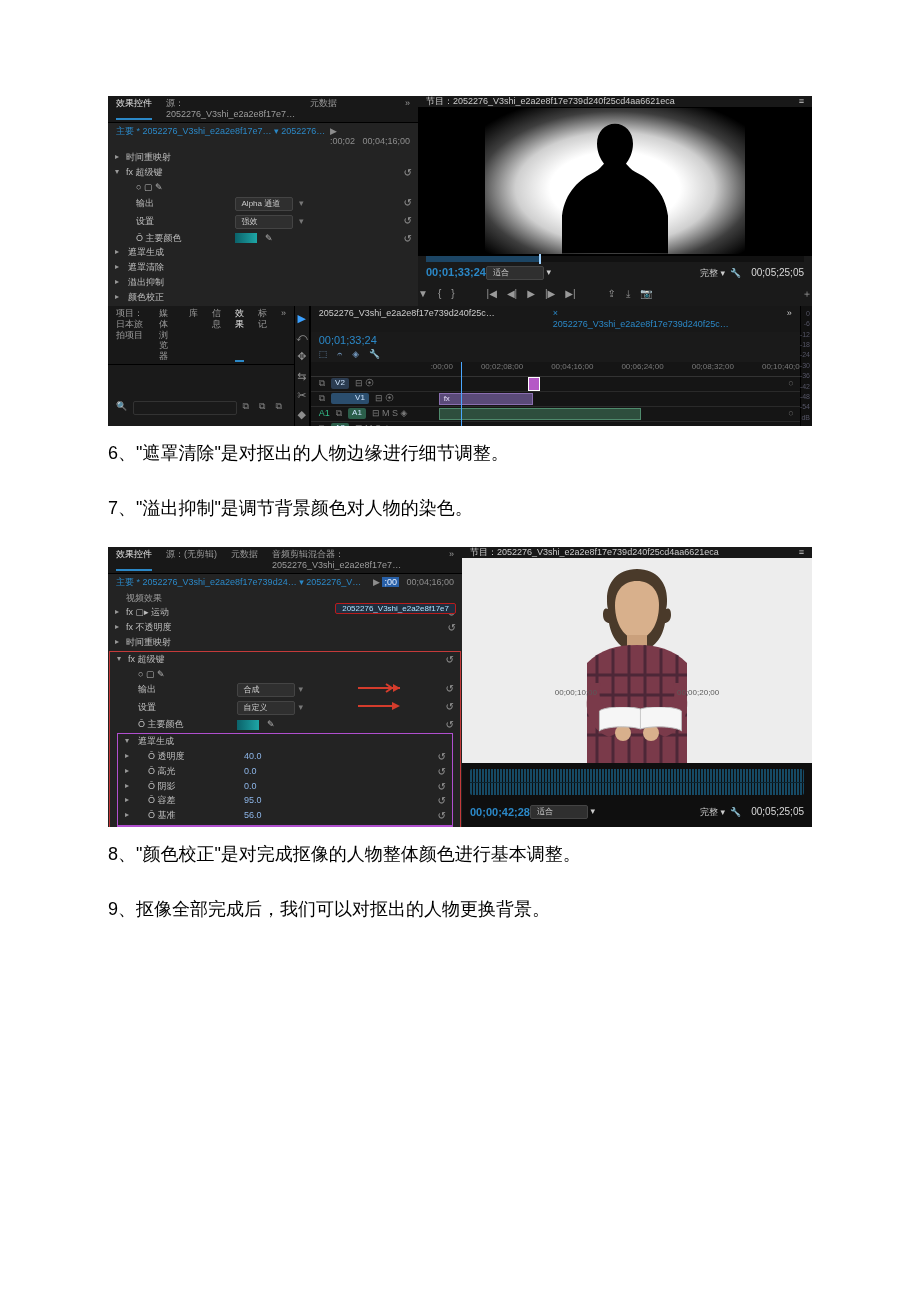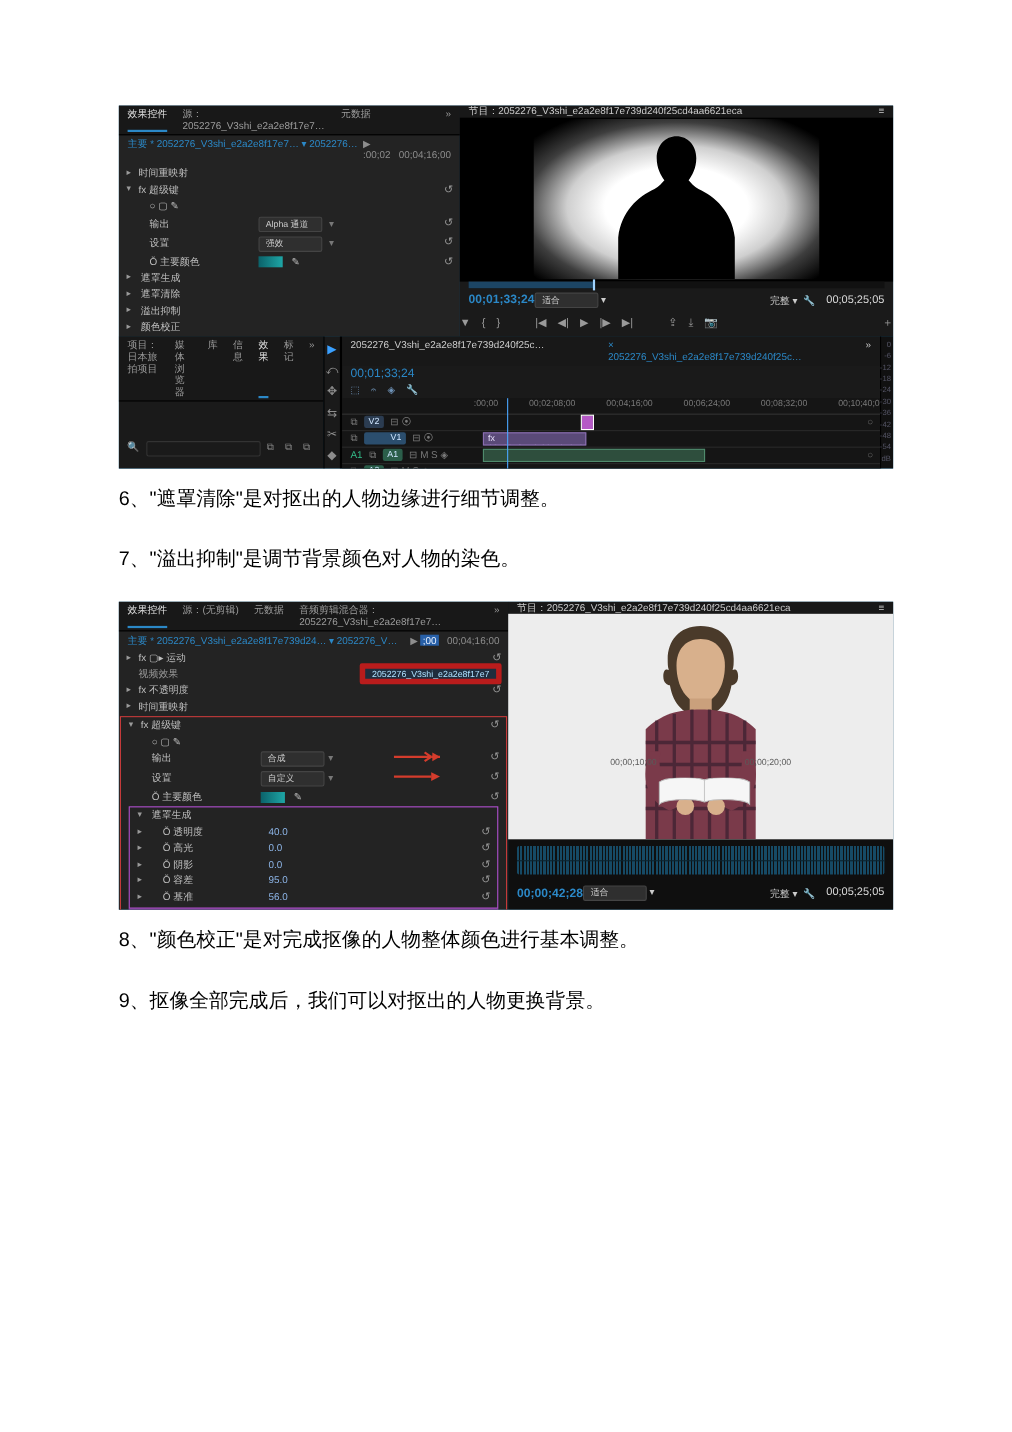--- a/index.html
+++ b/index.html
@@ -194,21 +194,21 @@
       repeating-linear-gradient(90deg, #195e82 0 2px, transparent 2px 3px);
     position:relative; border-radius:2px;
     opacity:.75;
   }
   .wf::before{
     content:""; position:absolute; left:0; top:50%; right:0; height:1px;
     background:#0c2c3c;
   }
   .chip{
     position:absolute; top:2px; right:6px;
-    display:inline-block; background:#202d3d; border:5px solid #b91c1c;
+    display:inline-block; background:#202d3d; border:1px solid #b91c1c;
     color:#aee1ff; font-size:8px; padding:0 6px; border-radius:2px;
   }
 </style>
 </head>
 <body>
 
 <div class="page-wrap">
 
 <div class="app">
 
@@ -436,22 +436,22 @@
         <span class="tab" style="max-width:130px; overflow:hidden; text-overflow:ellipsis;">音频剪辑混合器：2052276_V3shi_e2a2e8f17e739d240f25cd4aa66</span>
         <span class="more">»</span>
       </div>
 
       <div style="padding:3px 8px; display:flex; justify-content:space-between; position:relative;">
         <span class="blue-txt" style="max-width:250px; overflow:hidden; text-overflow:ellipsis; white-space:nowrap;">主要 * 2052276_V3shi_e2a2e8f17e739d24… ▾ 2052276_V3shi_e2a2e8f17e739d240…</span>
         <span style="color:#8d8d8d;">▶ <span style="background:#2860a8; color:#e8f1ff; padding:0 2px;">;00</span>&nbsp;&nbsp;&nbsp;<span>00;04;16;00</span></span>
       </div>
 
       <div style="flex:1; overflow:hidden; position:relative;">
+        <div class="row" style="color:#9a9a9a;">视频效果</div>
         <div class="row tri"><span class="lbl">fx ▢▸ <span>运动</span></span><span class="reset">↺</span></div>
-        <div class="row" style="color:#9a9a9a;">视频效果</div>
         <div class="row tri"><span class="lbl">fx <span>不透明度</span></span><span class="reset">↺</span></div>
         <div class="row tri" style="color:#777;"><span class="lbl">时间重映射</span></div>
 
         <div class="redbox" style="margin:2px 2px 0 2px;">
           <div class="row tri open"><span class="lbl">fx <span>超级键</span></span><span class="reset">↺</span></div>
           <div class="row" style="padding-left:28px;"><span>○ ▢ ✎</span></div>
 
           <div class="row" style="padding-left:28px; position:relative;">
             <span class="lbl">输出</span>
             <span class="sel">合成</span><span style="color:#777; margin-left:4px;">▾</span>

